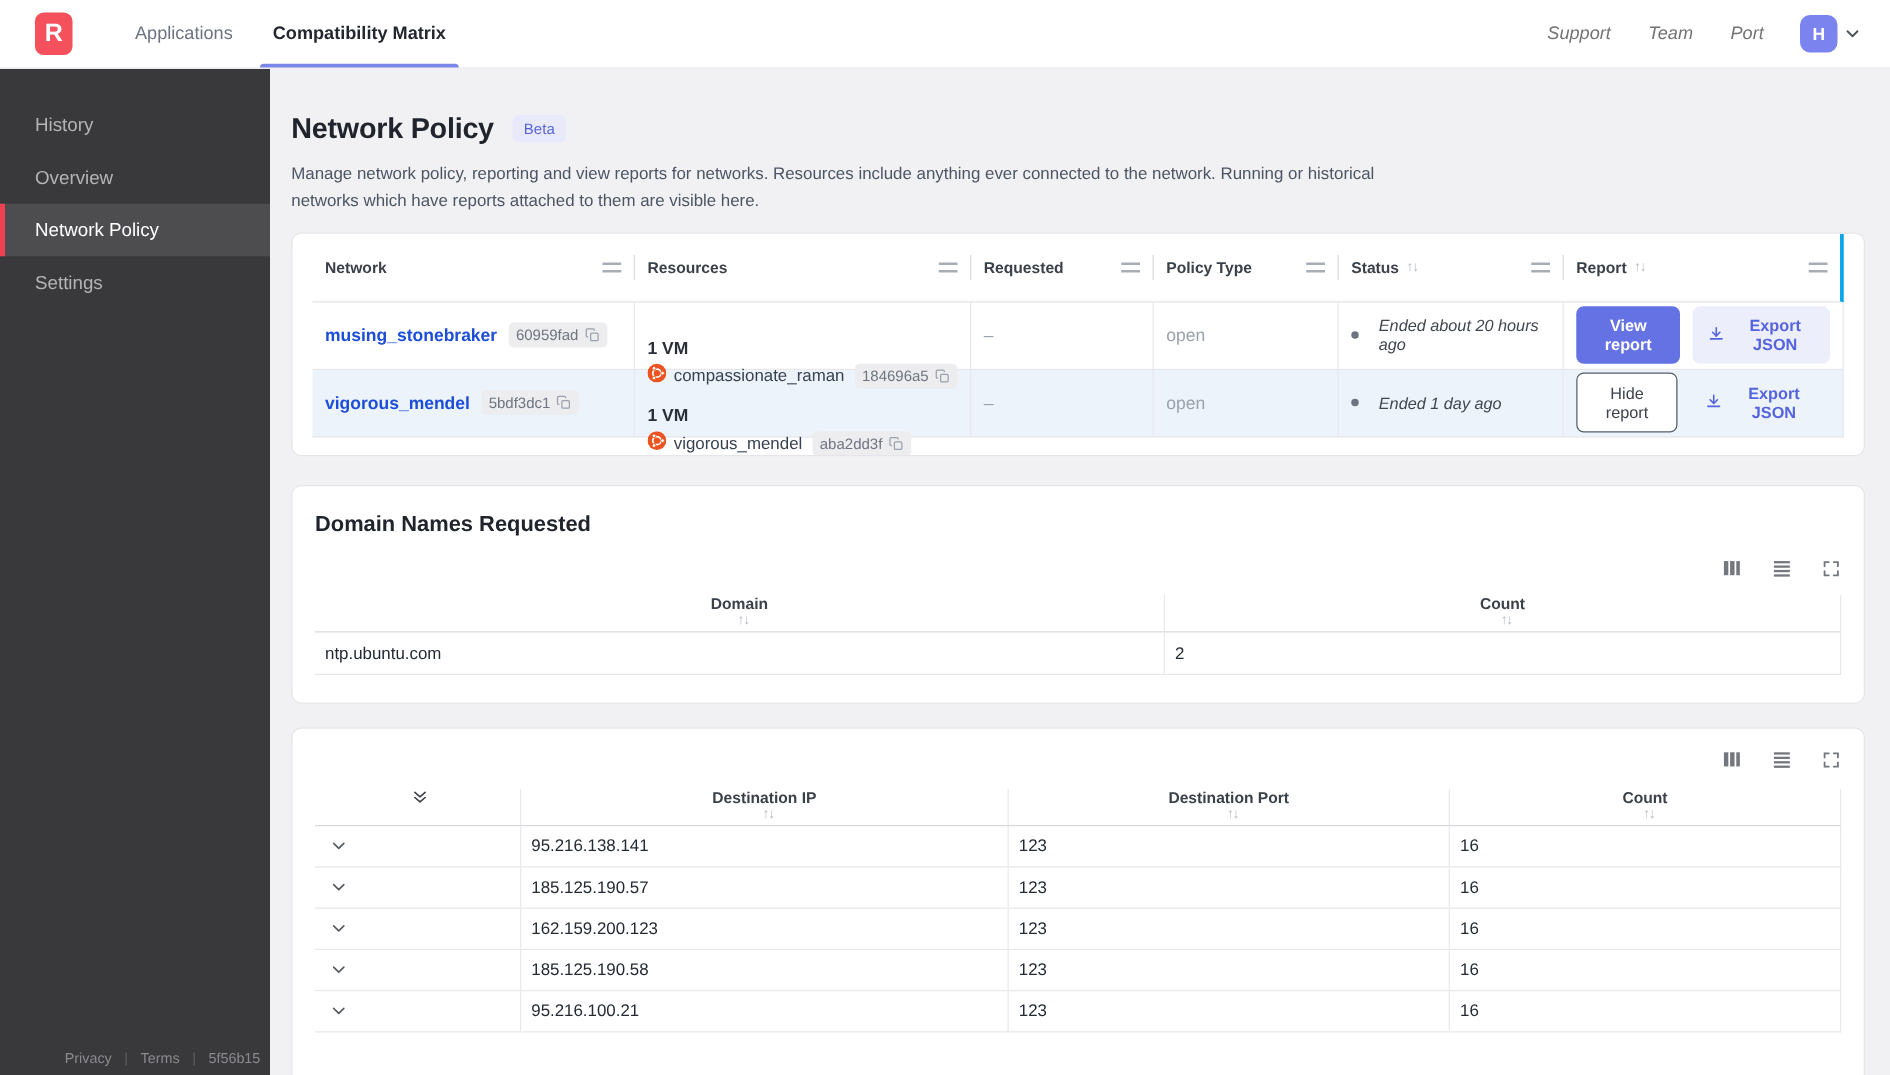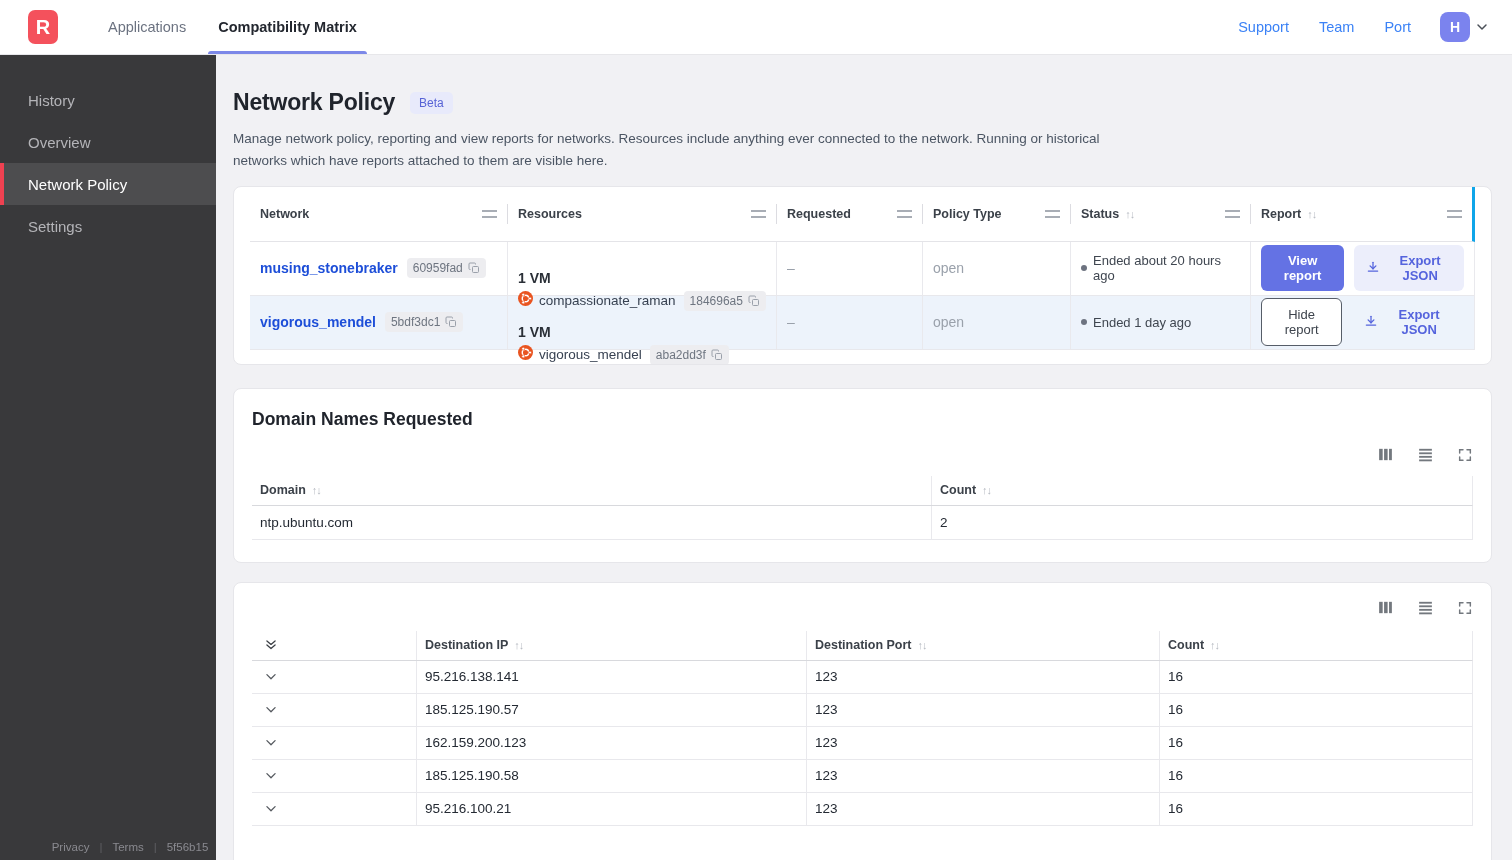--- a/index.html
+++ b/index.html
@@ -25,21 +25,21 @@
   .nav-tab {
     display:flex; align-items:center; padding:0 16px; font-size:14.5px;
     color:#6b7280; position:relative; height:100%; cursor:pointer;
   }
   .nav-tab.active { color:#23272f; font-weight:700; }
   .nav-tab.active::after {
     content:""; position:absolute; left:6px; right:6px; bottom:0; height:3px;
     background:#7c88e8; border-radius:3px 3px 0 0;
   }
   .nav-right { display:flex; align-items:center; }
-  .nav-link { font-size:14.5px; color:#3b82f6; padding:0 15px; cursor:pointer; }
+  .nav-link { font-size:14.5px; color:#737373; padding:0 15px; cursor:pointer;font-style:italic; }
   .avatar {
     width:30px; height:30px; border-radius:8px; background:#7b83ee; color:#fff;
     font-size:14px; font-weight:600; display:flex; align-items:center;
     justify-content:center; margin-left:14px; cursor:pointer;
   }
   .nav-caret { margin-left:4px; display:flex; cursor:pointer; }
 
   
   .layout { display:flex; height:805px; }
   .sidebar {
@@ -102,38 +102,38 @@
   .hash-badge {
     display:inline-flex; align-items:center; gap:5px; background:#ededf0;
     border-radius:4px; padding:3px 6px; font-size:12px; color:#6e7580; margin-left:9px;
   }
   .copy-ic { display:flex; cursor:pointer; }
   .res-cell { flex-direction:column; align-items:flex-start; justify-content:center; }
   .res-title { font-size:14px; font-weight:700; color:#2a2f37;margin-top:44px; }
   .res-line2 { display:flex; align-items:center; gap:6px; margin-top:5px; }
   .res-name { font-size:13.5px; color:#374151; }
   .muted { color:#9aa1ab; font-size:14px; }
-  .status-cell { gap:6px; }
+  .status-cell { gap:16px;font-style:italic; }
   .status-dot { width:6px; height:6px; border-radius:50%; background:#6d7380; flex-shrink:0; }
   .status-text { font-size:13px; color:#3f4650; }
   .report-cell { gap:10px; }
   .btn { border-radius:6px; font-size:13px; font-weight:600; padding:8px 12px; cursor:pointer; font-family:inherit; }
   .btn-primary { background:#6472e4; color:#fff; border:none; }
   .btn-outline { background:#fff; color:#3d434c; border:1px solid #565d68; font-weight:400; }
   .btn-export { display:inline-flex; align-items:center; gap:8px; background:#eceefb; color:#5564dd; border:none; }
   .btn-export.ghost { background:transparent; }
 
   
   .toolbar { display:flex; justify-content:flex-end; align-items:center; gap:23px; margin-top:16px; height:18px; }
   .tool-ic { display:flex; cursor:pointer; }
   .dtable { margin-top:12px; }
   .dthead { display:flex; height:30px; align-items:center; border-bottom:1px solid #d8d9dd; border-right:1px solid #e9e9ed; }
   .dhead-cell {
     display:flex; align-items:center; padding:0 8px; font-size:12.5px;
-    font-weight:700; color:#3b4149; height:100%; cursor:pointer;
+    font-weight:700; color:#3b4149; height:100%; cursor:pointer;flex-direction:column;
   }
   .dhead-cell + .dhead-cell, .dcell + .dcell { border-left:1px solid #e9e9ed; }
   .drow { display:flex; height:34px; border-bottom:1px solid #e8e8ec; border-right:1px solid #e9e9ed; }
   .dest-row { height:33px; }
   .dcell { display:flex; align-items:center; padding:0 8px; font-size:13.5px; color:#242a33; height:100%; }
   .col-domain{width:679px} .col-count2{flex:1}
   .col-exp{width:164px} .col-ip{width:390px} .col-port{width:353px} .col-count3{flex:1}
   .exp-cell { padding-left:12px; }
   .chev { display:flex; cursor:pointer; }
 </style>

